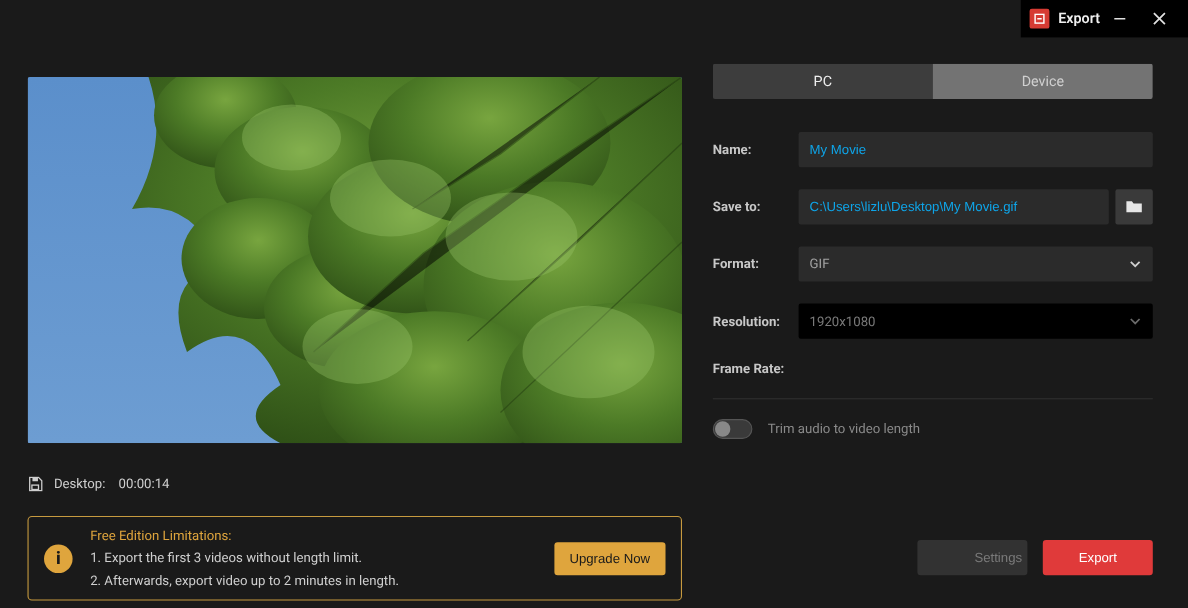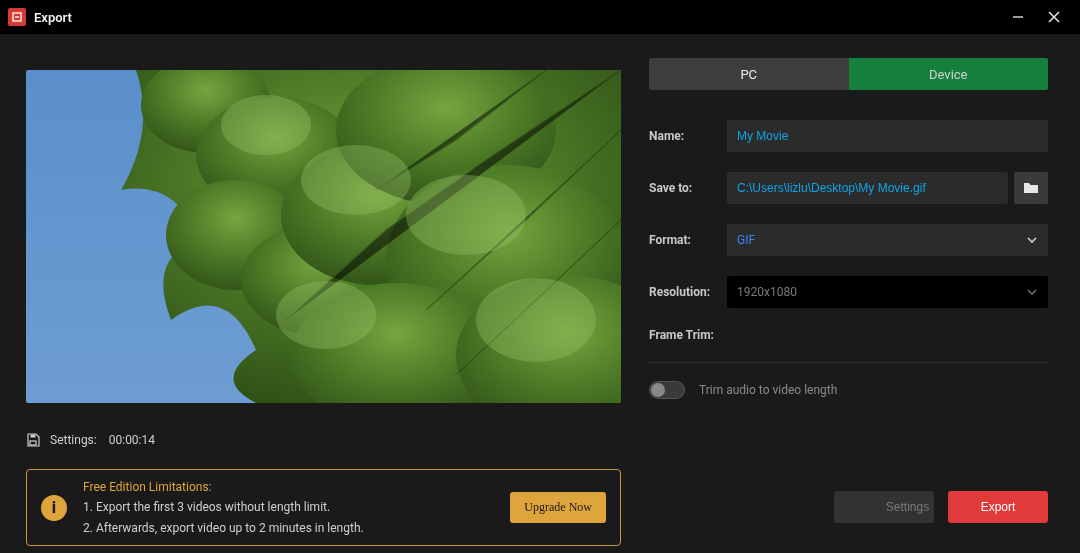--- a/index.html
+++ b/index.html
@@ -90,32 +90,31 @@
   .limits-title { color: #dfa53d; }
   .limits-line { color: #cfcfcf; }
   .upgrade-btn {
     background: #dfa53d;
     color: #1a1a1a;
     border: none;
     border-radius: 3px;
     padding: 8px 14px;
     font-size: 12px;
     font-weight: 500;
-    font-family: Liberation Serif, serif;
   }
 
   
   .right { width: 400px; display: flex; flex-direction: column; }
 
   .tab-bar { display: flex; height: 32px; border-radius: 2px; overflow: hidden; }
   .tab {
     flex: 1;
     display: flex; align-items: center; justify-content: center;
     font-size: 13px;
-    background: #15803d;
+    background: #737373;
     color: #d0d0d0;
   }
   .tab.active { background: #3d3d3d; color: #eee; }
 
   .form { margin-top: 30px; }
   .form-row {
     display: flex; align-items: center;
     margin-bottom: 20px;
   }
   .form-row.gap-big { margin-top: 8px; }
@@ -146,21 +145,21 @@
   }
   .browse-btn svg { display: block; }
 
   .select {
     flex: 1;
     height: 32px;
     background: #2b2b2b;
     border-radius: 2px;
     display: flex; align-items: center; justify-content: space-between;
     padding: 0 10px;
-    color: #3b82f6;
+    color: #a3a3a3;
     font-size: 12px;
   }
   .select.disabled { background: #000000; color: #7a7a7a; }
   .chev { display: flex; }
   .chev svg { display: block; }
 
   .hr { border: none; border-top: 1px solid #2f2f2f; margin: 8px 0 18px; }
 
   .trim-row { display: flex; align-items: center; gap: 14px; }
   .toggle {
@@ -189,21 +188,21 @@
   .btn {
     width: 100px; height: 32px;
     border-radius: 3px;
     border: none;
     font-size: 12px;
     display: flex; align-items: center; justify-content: center;
   }
   .btn.settings { background: #323232; color: #7a7a7a; padding-left: 47px; }
   .btn.export { background: #e03a3a; color: #fff; }
 
-  .window { position: relative; }
+  .window { position: relative; align-items: flex-end; }
 </style>
 </head>
 <body>
 
 <div class="window">
 
   <div class="titlebar">
     <div class="app-icon">
       <svg width="10" height="10" viewBox="0 0 10 10">
           <rect x="1" y="1" width="8" height="8" fill="none" stroke="#fff" stroke-width="1.3"></rect>
@@ -270,21 +269,21 @@
       </div>
 
       <div class="meta-row">
         <span class="disk-icon">
           <svg width="14" height="14" viewBox="0 0 14 14">
               <path d="M2 1h8l3 3v9H2z" fill="none" stroke="#cfcfcf" stroke-width="1.2"></path>
               <rect x="4" y="8" width="6" height="4" fill="none" stroke="#cfcfcf" stroke-width="1.2"></rect>
               <rect x="4.5" y="1.5" width="5" height="3" fill="#cfcfcf"></rect>
             </svg>
         </span>
-        <span>Settings:</span>
+        <span>Desktop:</span>
         <span class="dur-val">00:00:14</span>
       </div>
 
       <div class="limits">
         <div class="info-badge">i</div>
         <div class="limits-text">
           <div class="limits-title">Free Edition Limitations:</div>
           <div class="limits-line">1. Export the first 3 videos without length limit.</div>
           <div class="limits-line">2. Afterwards, export video up to 2 minutes in length.</div>
         </div>
@@ -340,21 +339,21 @@
               <span class="chev">
                   <svg width="12" height="12" viewBox="0 0 12 12">
                     <path d="M2 4l4 4 4-4" stroke="#6a6a6a" stroke-width="1.6" fill="none"></path>
                   </svg>
                 </span>
             </div>
           </div>
         </div>
 
         <div class="form-row">
-          <div class="form-label">Frame Trim:</div>
+          <div class="form-label">Frame Rate:</div>
           <div class="form-control"></div>
         </div>
 
         <hr class="hr">
 
         <div class="trim-row">
           <div class="toggle">
             <div class="knob"></div>
           </div>
           <div class="trim-label">Trim audio to video length</div>

